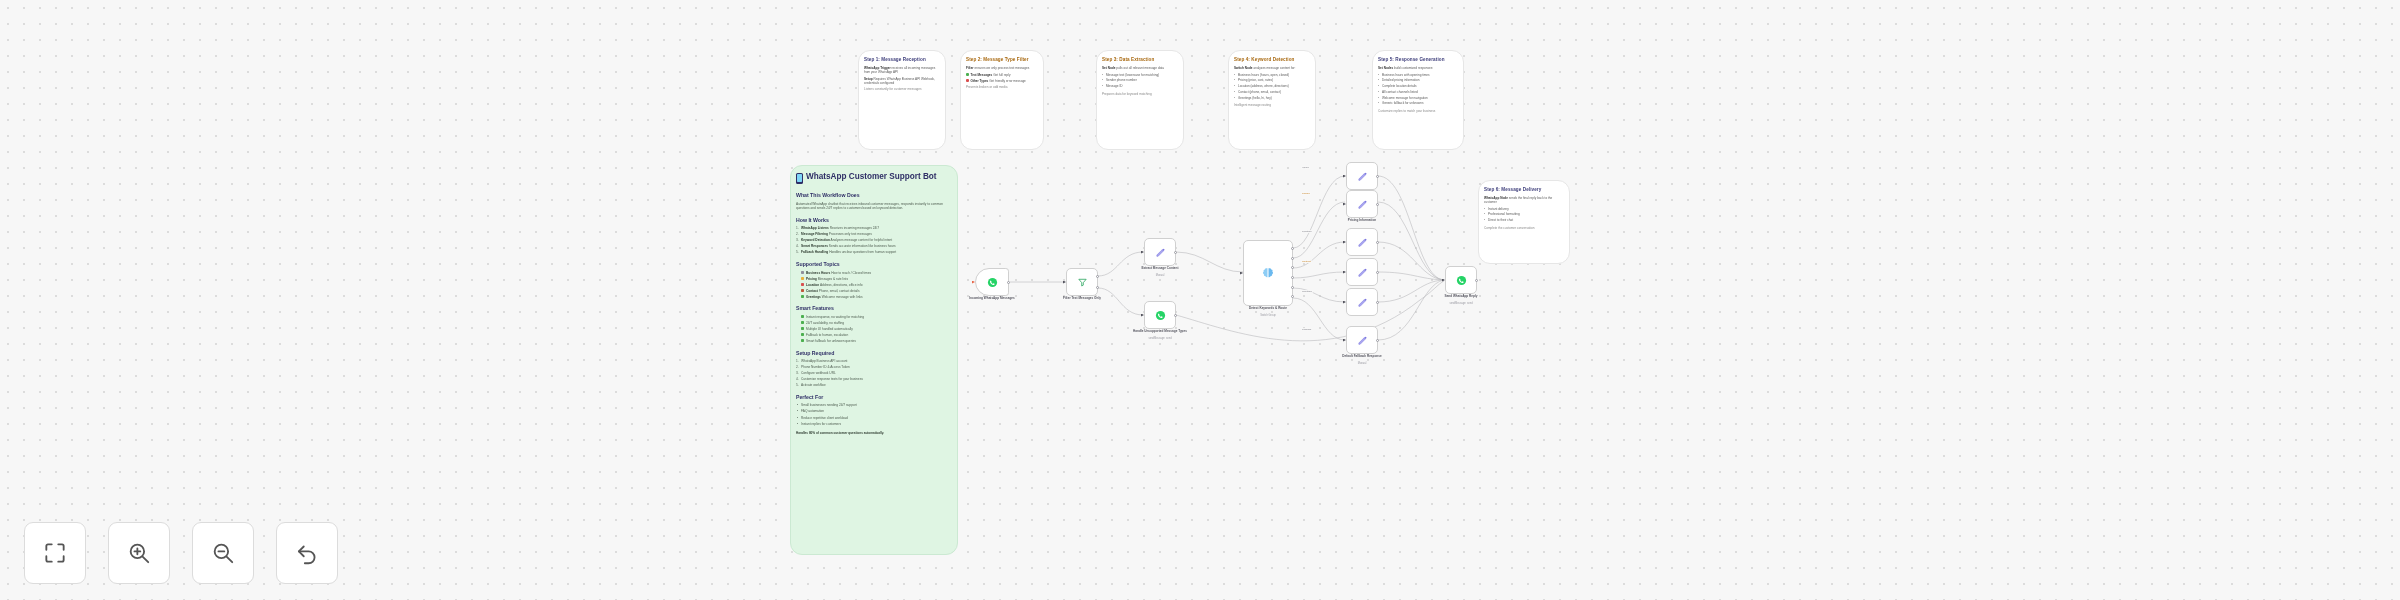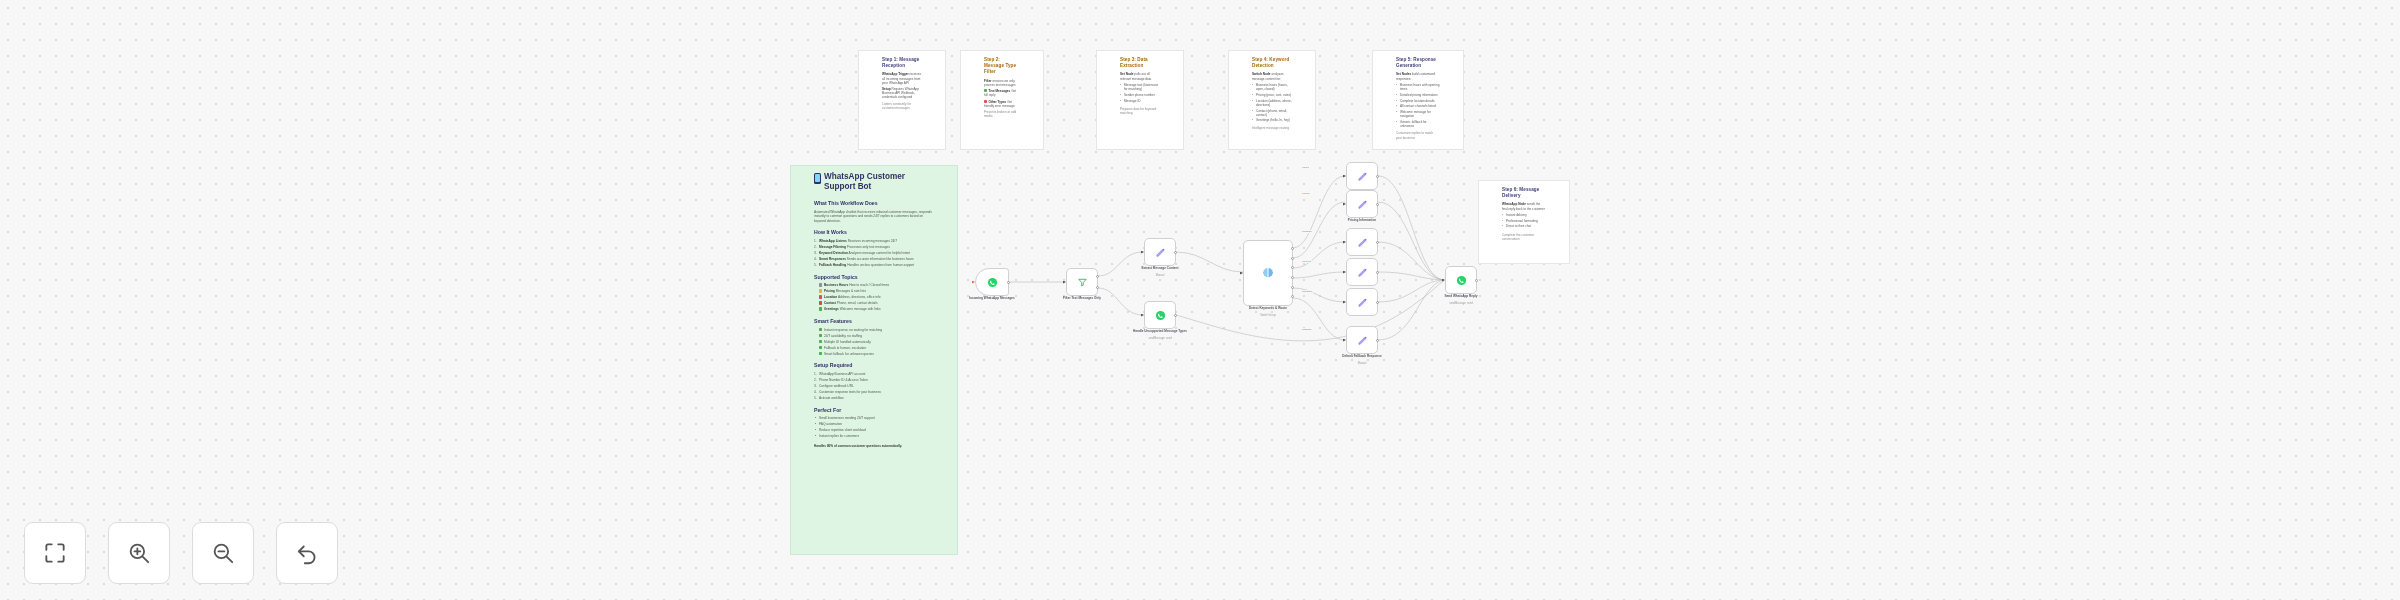--- a/index.html
+++ b/index.html
@@ -14,22 +14,22 @@
     background-color:#f7f7f7;
     background-image:radial-gradient(#dcdcdc 0.8px, transparent 0.8px);
     background-size:16px 16px;
   }
 
   
   .sticky {
     position:absolute;
     background:#ffffff;
     border:1px solid #e6e6e6;
-    border-radius:0;
-    padding:6px 23px;
+    border-radius:12px;
+    padding:6px 5px;
     overflow:hidden;
     line-height:1.35;
   }
   .sticky.green {
     background:#dff5e3;
     border-color:#cbe9d2;
   }
   .st-title {
     font-size:4.6px; font-weight:700; color:#3d3d7a;
     margin-bottom:3px; letter-spacing:.02em;

